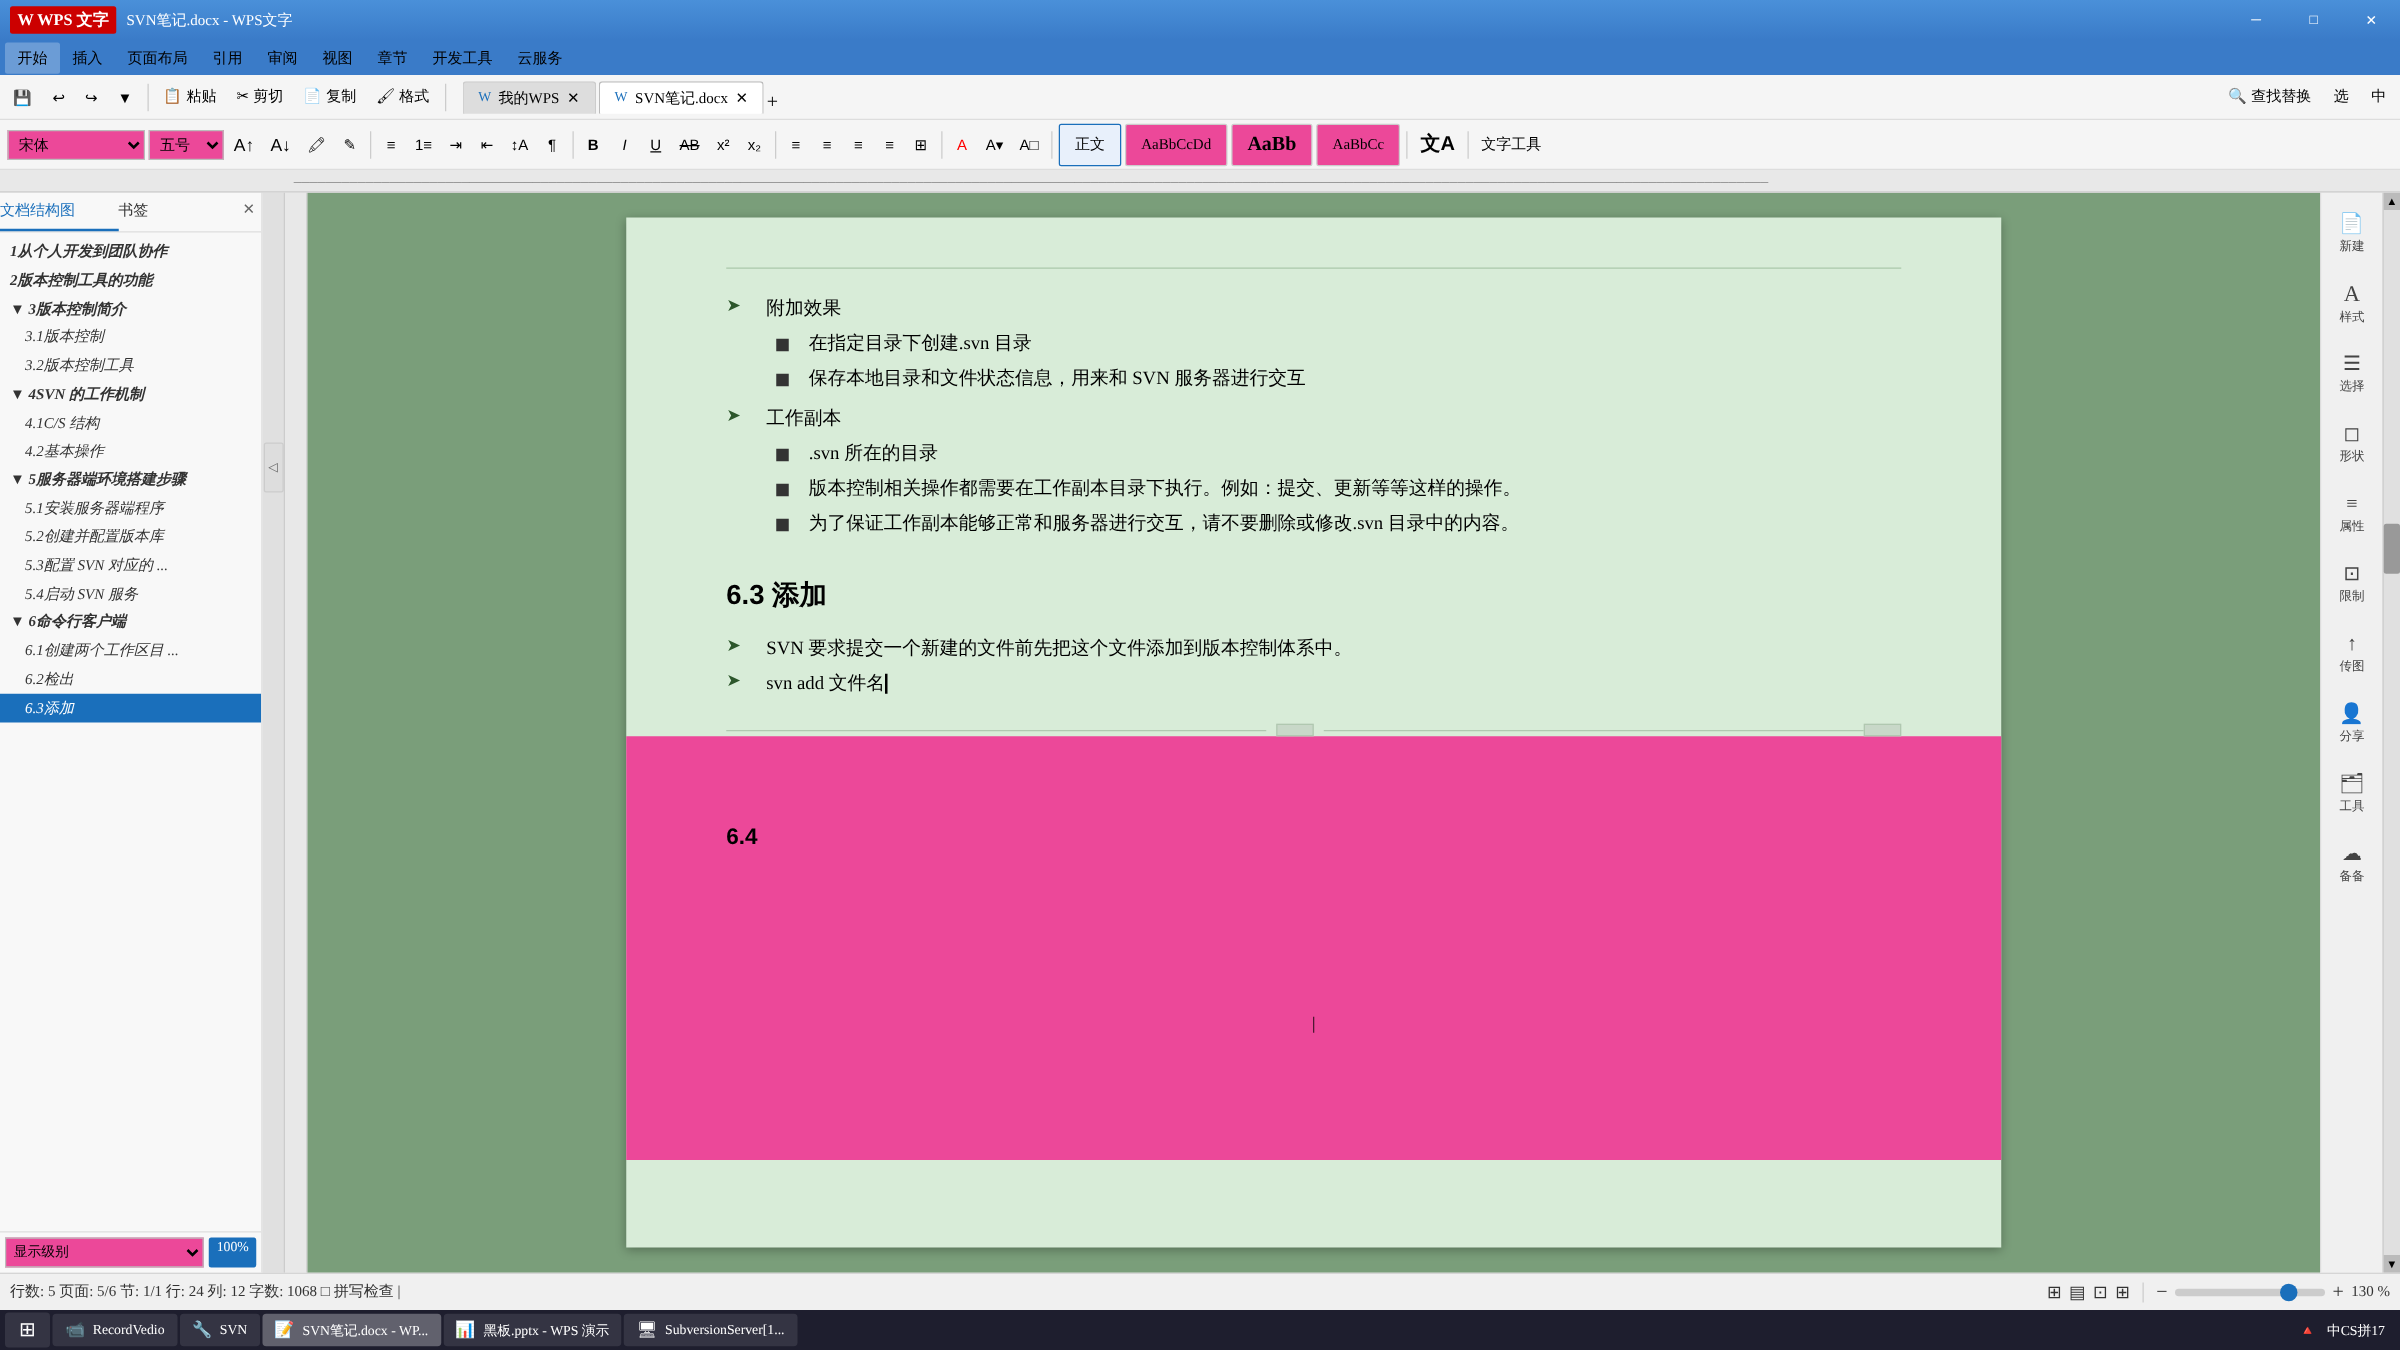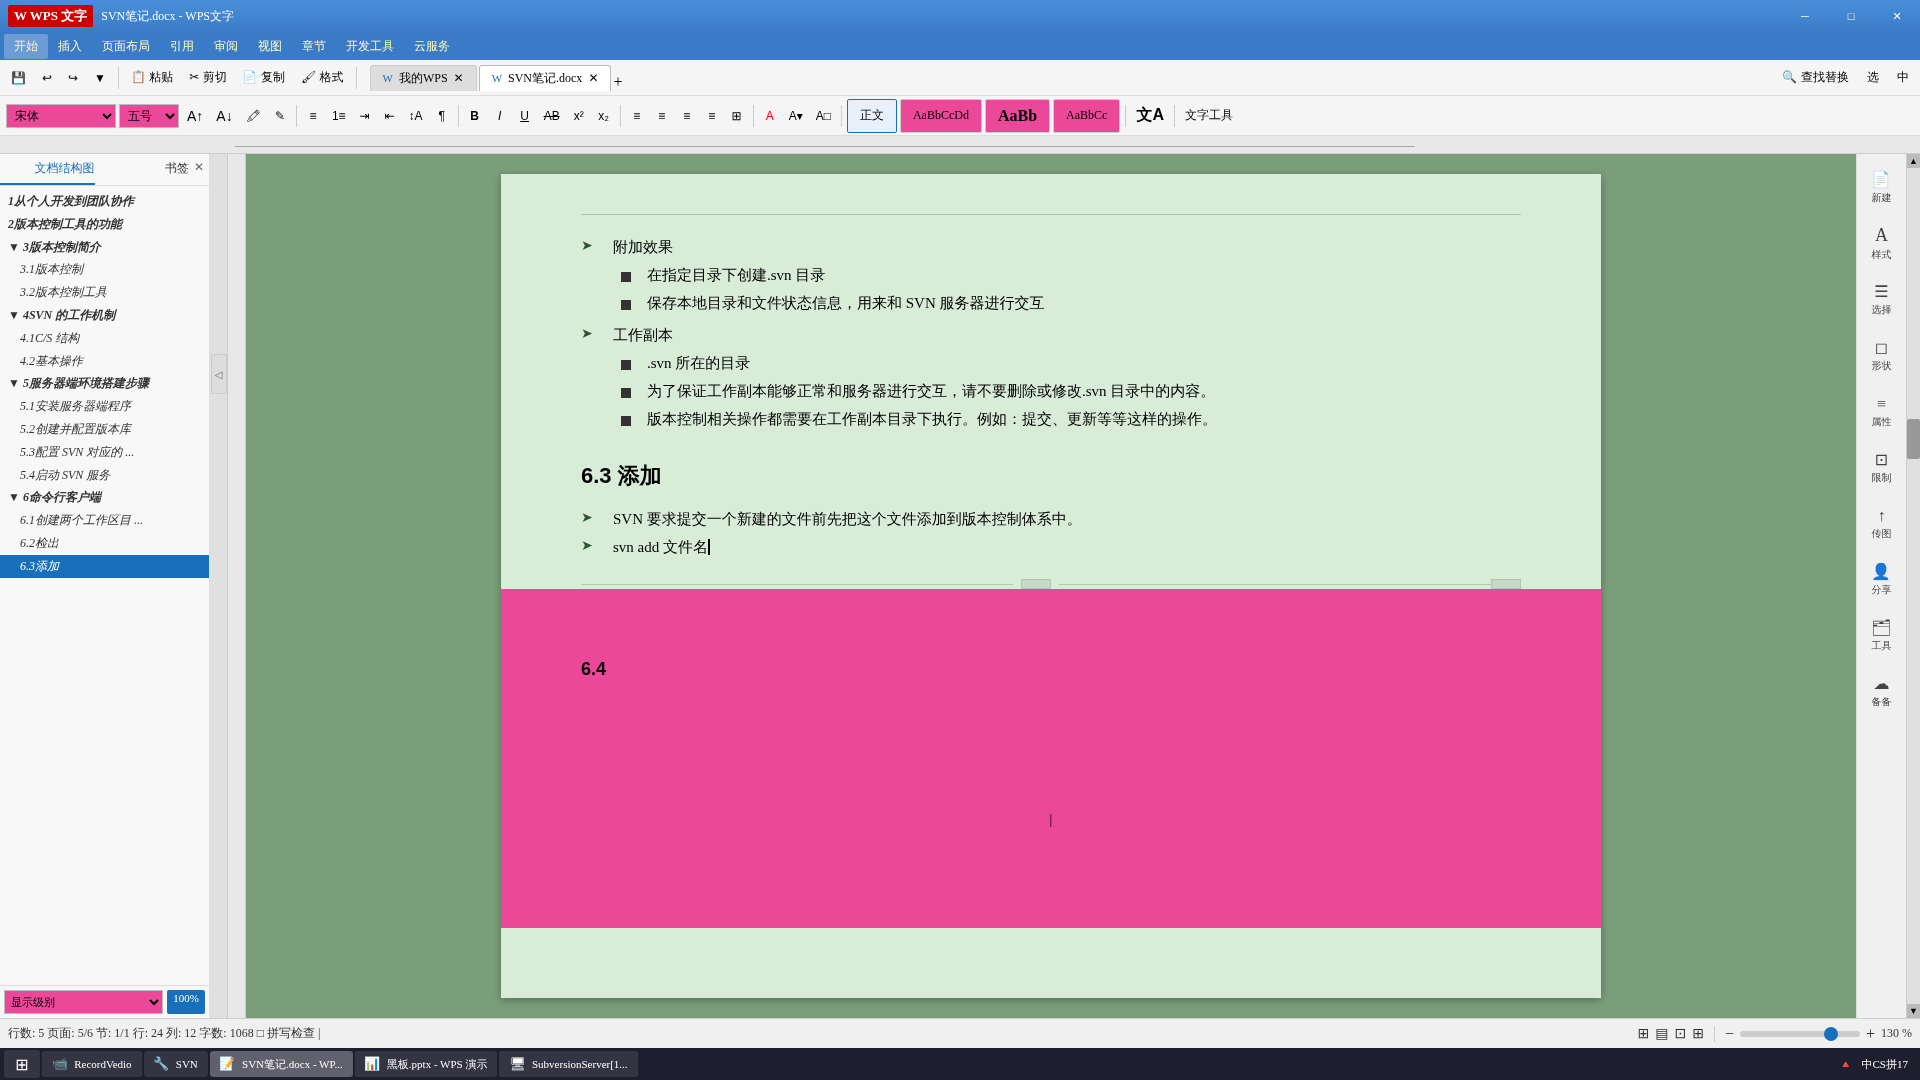--- a/index.html
+++ b/index.html
@@ -47,21 +47,21 @@
 
     
     #menubar {
       height: 28px;
       background: #3a7bc8;
       display: flex;
       align-items: center;
       padding: 0 4px;
     }
     #menubar .menu-item {
-      color: #fef9c3;
+      color: #000000;
       font-size: 12px;
       padding: 4px 10px;
       cursor: pointer;
       border-radius: 2px;
       white-space: nowrap;
     }
     #menubar .menu-item:hover, #menubar .menu-item.active { background: rgba(255,255,255,0.25); }
 
     
     #toolbar1 {
@@ -112,21 +112,21 @@
       display: flex;
       flex-direction: column;
       overflow: hidden;
     }
     #panel-tabs {
       display: flex;
       border-bottom: 1px solid #ddd;
     }
     #panel-tabs .ptab {
       flex: 1;
-      text-align: right;
+      text-align: left;
       padding: 6px 0;
       font-size: 12px;
       cursor: pointer;
       color: #333;
     }
     #panel-tabs .ptab.active {
       color: #1a6fbb;
       border-bottom: 2px solid #1a6fbb;
     }
     #panel-close {
@@ -620,25 +620,25 @@
           <span class="para-text">工作副本</span>
         </div>
 
         <div class="sub-list">
           <div class="sub-item">
             <span class="sub-bullet"><span class="bullet-square"></span></span>
             <span>.svn 所在的目录</span>
           </div>
           <div class="sub-item">
             <span class="sub-bullet"><span class="bullet-square"></span></span>
-            <span>为了保证工作副本能够正常和服务器进行交互，请不要删除或修改.svn 目录中的内容。</span>
+            <span>版本控制相关操作都需要在工作副本目录下执行。例如：提交、更新等等这样的操作。</span>
           </div>
           <div class="sub-item">
             <span class="sub-bullet"><span class="bullet-square"></span></span>
-            <span>版本控制相关操作都需要在工作副本目录下执行。例如：提交、更新等等这样的操作。</span>
+            <span>为了保证工作副本能够正常和服务器进行交互，请不要删除或修改.svn 目录中的内容。</span>
           </div>
         </div>
 
         <h3 class="section-heading">6.3  添加</h3>
 
         <div class="para-item">
           <span class="para-bullet bullet-arrow">➤</span>
           <span class="para-text">SVN 要求提交一个新建的文件前先把这个文件添加到版本控制体系中。</span>
         </div>
 

